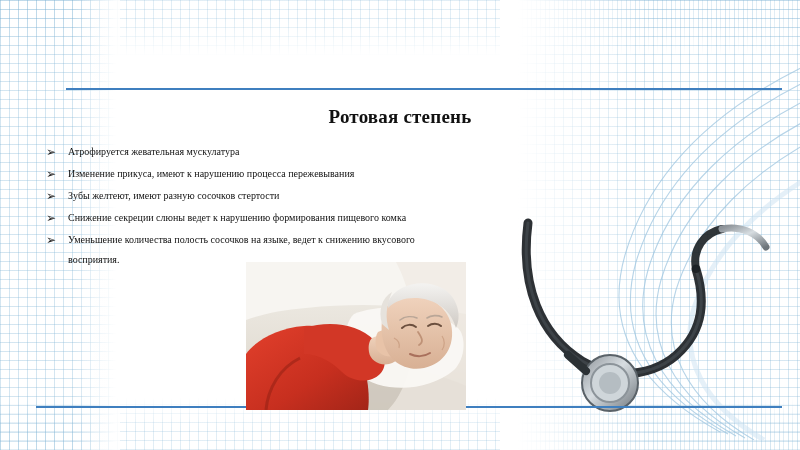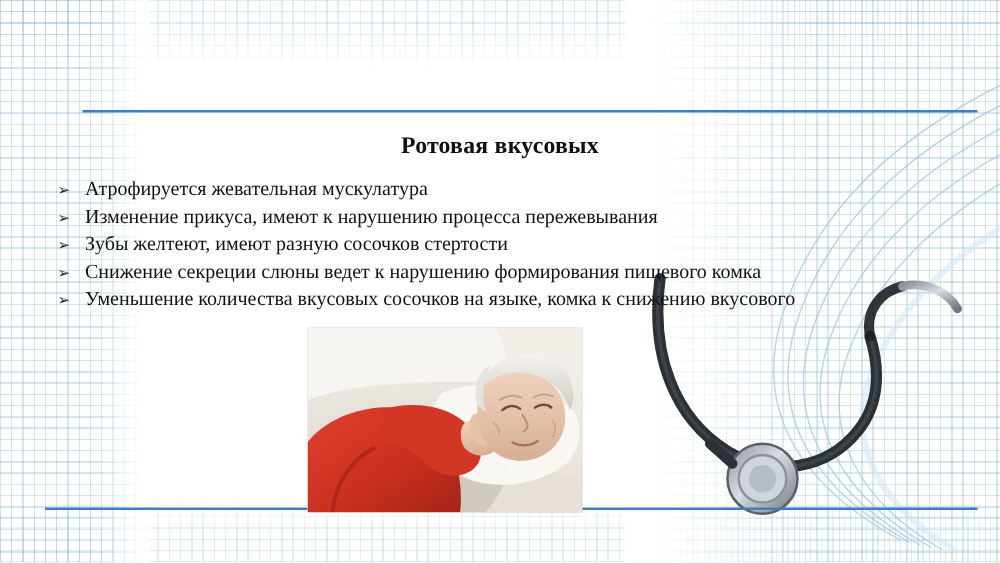--- a/index.html
+++ b/index.html
@@ -157,21 +157,21 @@
     font-family: "DejaVu Sans", sans-serif;
     font-size: 12px;
     line-height: 20px;
     color: #222222;
     text-align: left;
     padding-left: 2px;
   }
   .bullet-text {
     flex: 1 1 auto;
     font-family: "Liberation Serif", serif;
-    font-size: 16px;
+    font-size: 10px;
     line-height: 20px;
     color: #111111;
   }
   .bullet-text .indent-line {
     display: block;
   }
 
   
   .photo {
     position: absolute;
@@ -224,21 +224,21 @@
 
     <circle cx="120" cy="168" r="28" fill="url(#chrome)" stroke="#5a6268" stroke-width="2"></circle>
     <circle cx="120" cy="168" r="19" fill="#cfd6da" stroke="#8c949a" stroke-width="2"></circle>
     <circle cx="120" cy="168" r="11" fill="#aeb6bc" opacity="0.8"></circle>
     <path d="M96,156 L78,140" stroke="#2b3135" stroke-width="8" stroke-linecap="round"></path>
   </svg>
 
   <div class="rule-top"></div>
   <div class="rule-bottom"></div>
 
-  <div class="title">Ротовая вкусовых</div>
+  <div class="title">Ротовая степень</div>
 
   <div class="bullets">
 
     <div class="bullet-row">
       <span class="bullet-marker">➢</span>
       <span class="bullet-text"> Атрофируется жевательная мускулатура</span>
     </div>
 
     <div class="bullet-row">
       <span class="bullet-marker">➢</span>
@@ -251,21 +251,22 @@
     </div>
 
     <div class="bullet-row">
       <span class="bullet-marker">➢</span>
       <span class="bullet-text">Снижение секреции слюны ведет к нарушению формирования пищевого комка</span>
     </div>
 
     <div class="bullet-row">
       <span class="bullet-marker">➢</span>
       <span class="bullet-text">
-        <span class="indent-line">Уменьшение количества вкусовых сосочков на языке, комка к снижению вкусового</span>
+        <span class="indent-line">Уменьшение количества полость сосочков на языке, ведет к снижению вкусового</span>
+        <span class="indent-line">восприятия.</span>
       </span>
     </div>
 
   </div>
 
   <div class="photo">
     <svg width="220" height="148" viewBox="0 0 220 148" xmlns="http://www.w3.org/2000/svg">
       <defs>
         <linearGradient id="bedding" x1="0" y1="0" x2="0" y2="1">
           <stop offset="0%" stop-color="#f2efe9"></stop>

